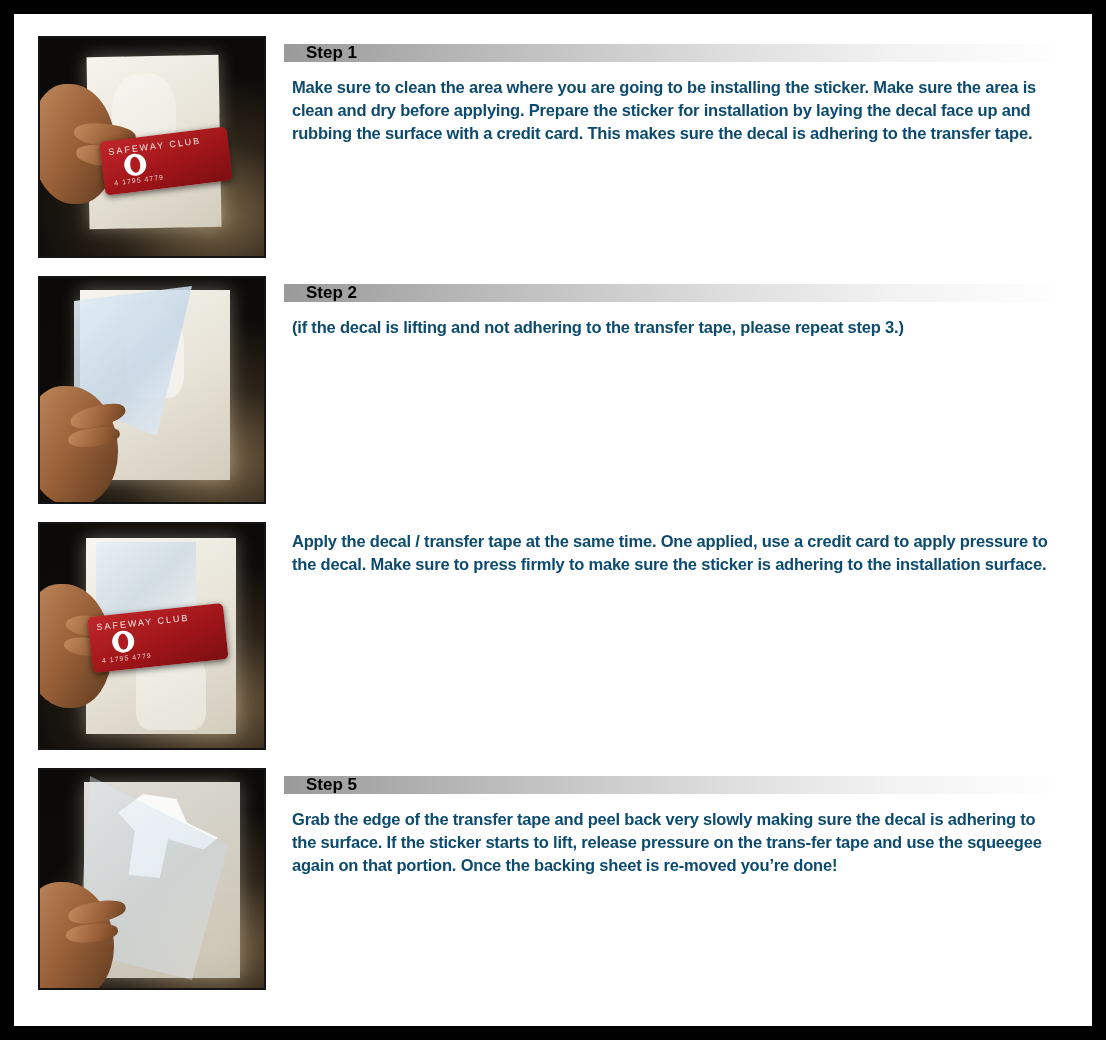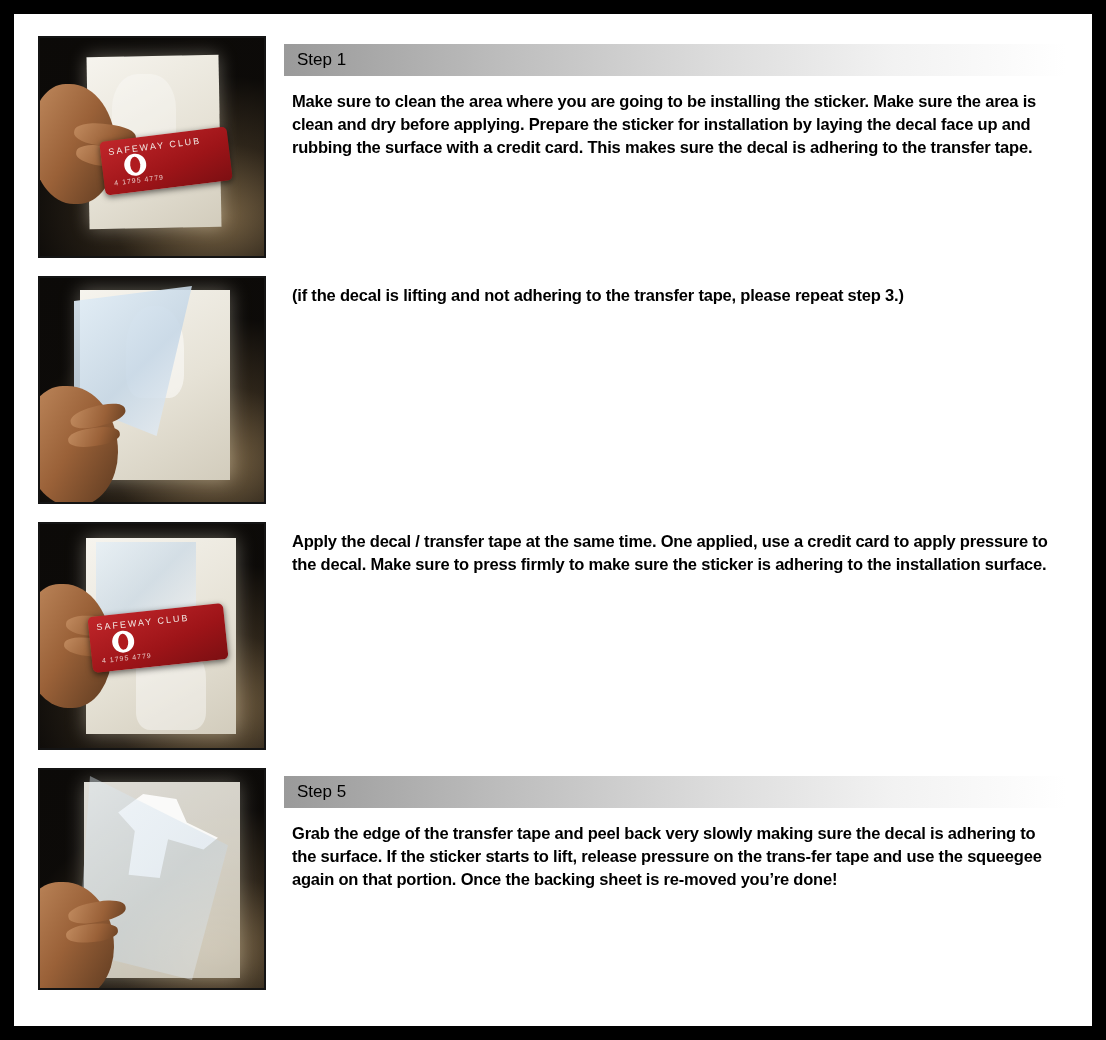--- a/index.html
+++ b/index.html
@@ -131,37 +131,37 @@
     background: #b01b1f;
     border-radius: 50% 50% 50% 50%;
   }
 
   .content {
     flex: 1 1 auto;
     min-width: 0;
     padding-top: 8px;
   }
   .step-header {
-    height: 32px;
+    height: 18px;
     display: flex;
     align-items: center;
-    padding-left: 13px;
+    padding-left: 22px;
     background: linear-gradient(90deg, #9a9a9a 0%, #bdbdbd 28%, #dcdcdc 55%, #f2f2f2 78%, #ffffff 100%);
     color: #000000;
-    font-weight: normal;
+    font-weight: bold;
     font-size: 17px;
     font-family: "Liberation Sans", sans-serif;
     margin-bottom: 14px;
   }
   .step-body p {
     margin: 0 0 14px 0;
     font-size: 16.5px;
     line-height: 1.38;
     font-weight: bold;
-    color: #000000;
+    color: #0c4a6e;
     font-family: "Liberation Sans", sans-serif;
     letter-spacing: -0.2px;
   }
   .step-body p:last-child { margin-bottom: 0; }
   .step-body { padding-left: 8px; padding-right: 4px; }
 </style>
 </head>
 <body>
 
 <div class="page">
@@ -193,20 +193,21 @@
       <div class="photo h2">
         <div class="photo-inner"></div>
         <div class="decal-sheet" style="left:40px; top:12px; width:150px; height:190px;"></div>
         <div class="silhouette" style="left:86px; top:28px; width:58px; height:92px; border-radius:45% 45% 25% 25%; opacity:0.55;"></div>
         <div class="decal-tape" style="left:34px; top:8px; width:118px; height:150px; clip-path:polygon(0% 10%, 100% 0%, 70% 100%, 0% 78%);"></div>
         <div class="hand" style="left:-14px; top:108px; width:92px; height:120px;"></div>
         <div class="finger" style="left:30px; top:128px; width:56px; height:20px; transform:rotate(-14deg);"></div>
         <div class="finger" style="left:28px; top:150px; width:52px; height:18px; transform:rotate(-8deg);"></div>
       </div>
       <div class="content">
+        <div class="step-header">Step 2</div>
         <div class="step-body">
           <p>(if the decal is lifting and not adhering to the transfer tape, please repeat step 3.)</p>
         </div>
       </div>
     </div>
 
     <div class="step-row">
       <div class="photo h3">
         <div class="photo-inner"></div>
         <div class="decal-sheet" style="left:46px; top:14px; width:150px; height:196px;"></div>

